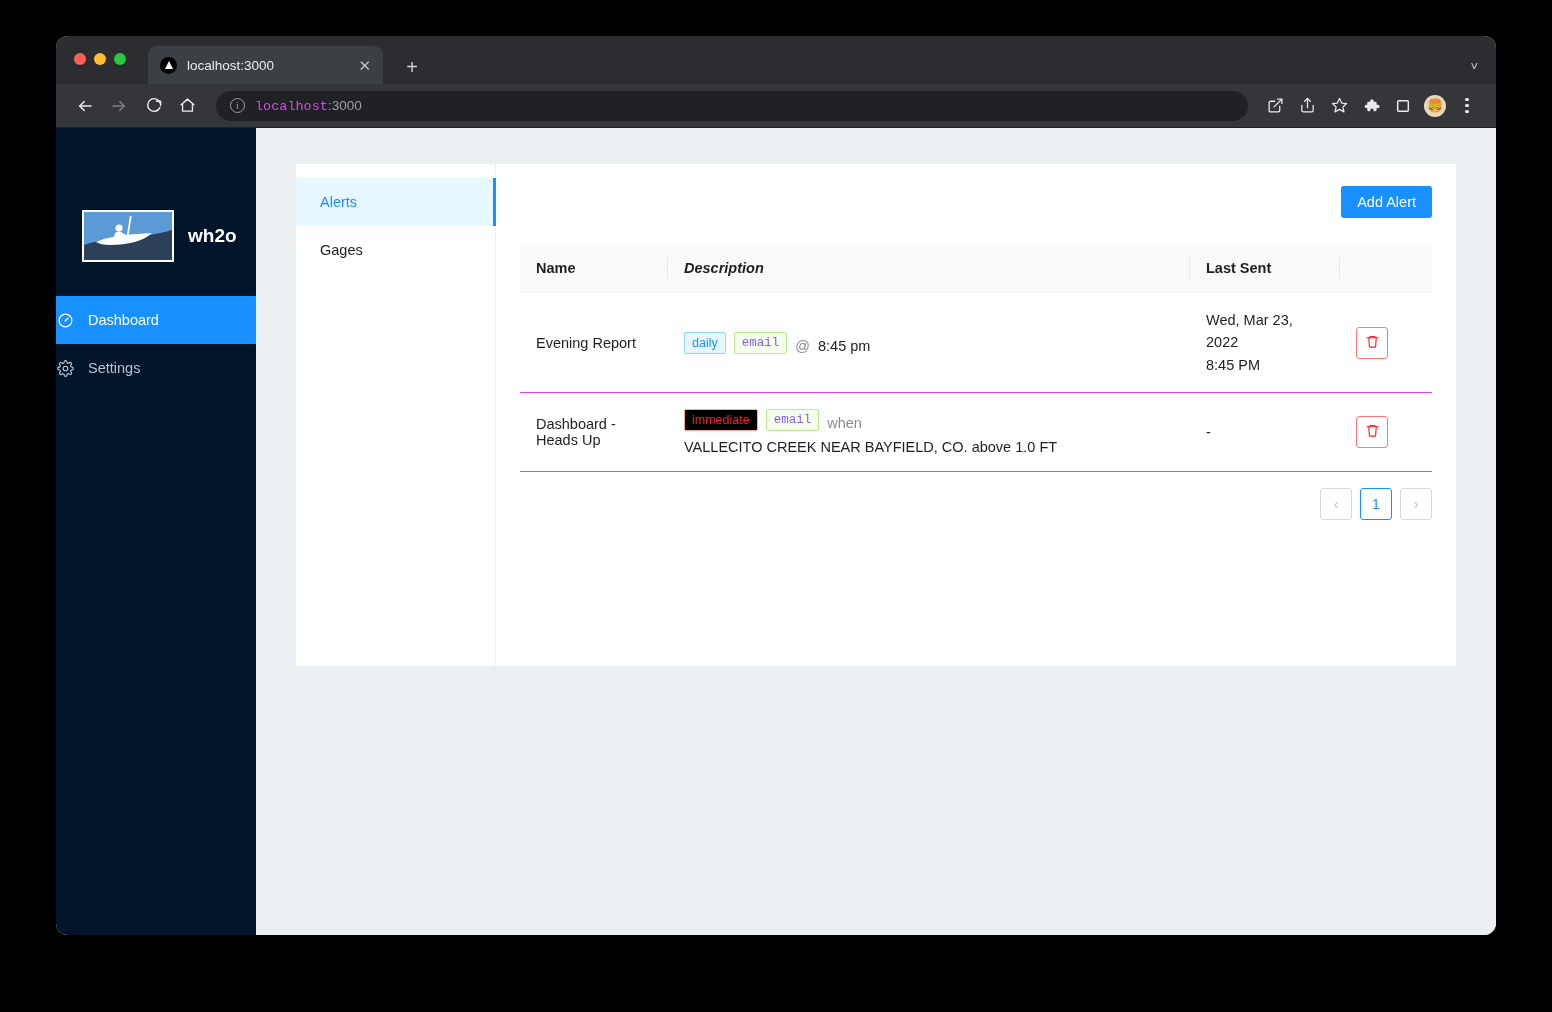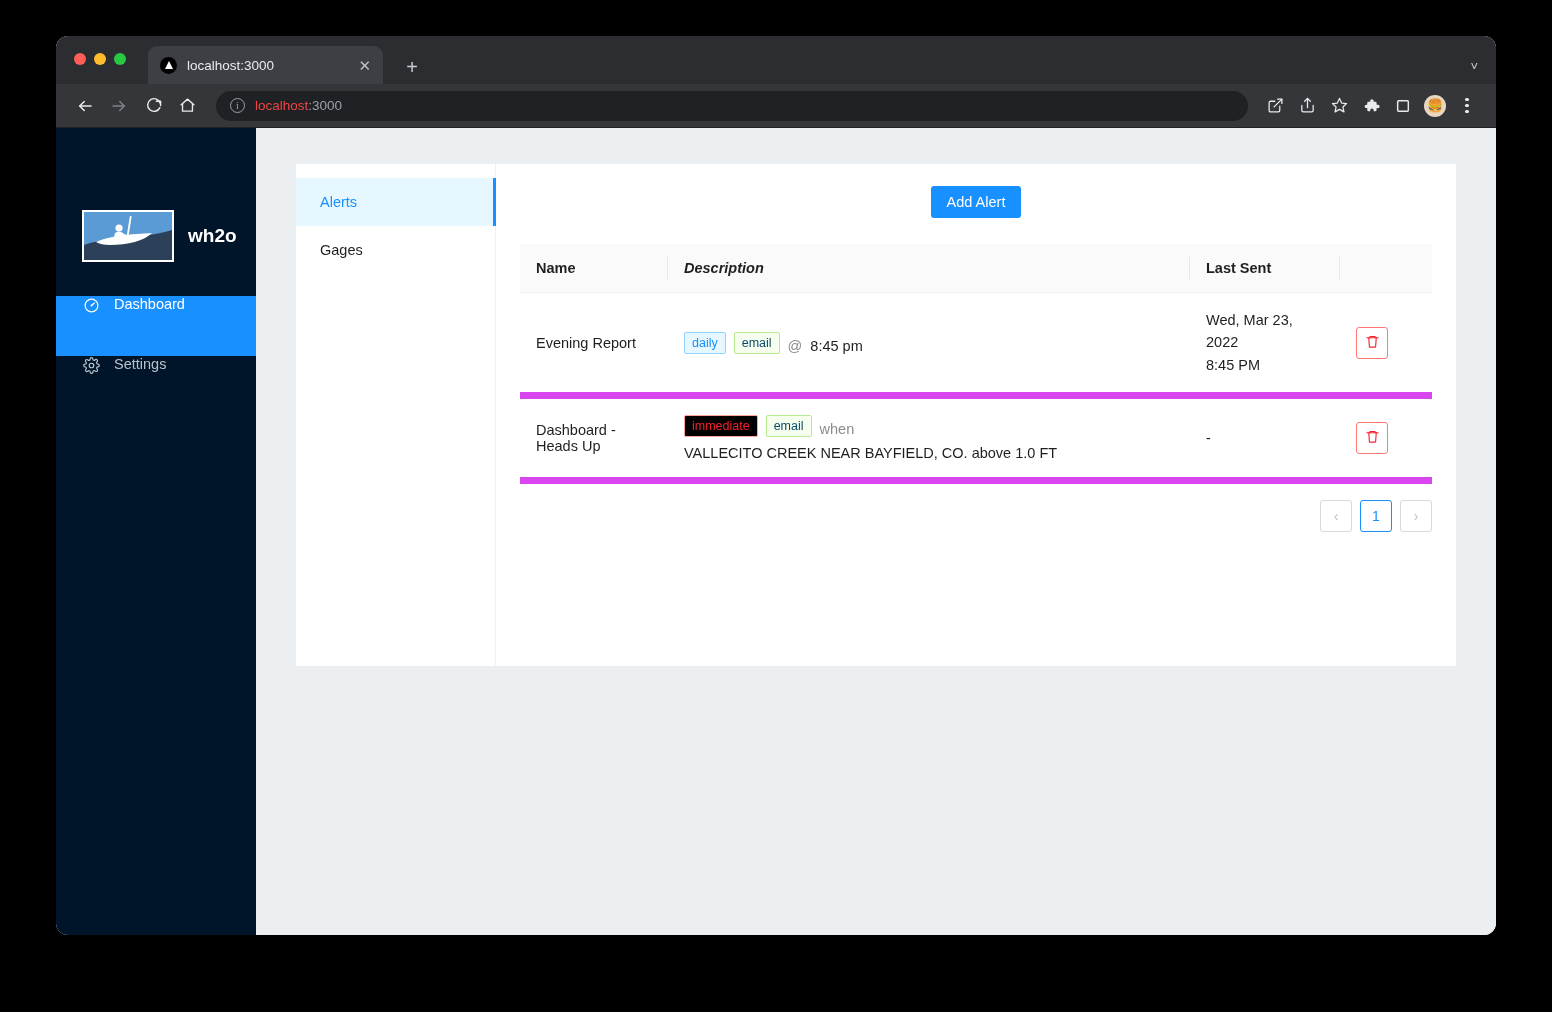--- a/index.html
+++ b/index.html
@@ -99,21 +99,21 @@
   }
   .info-ico {
     width: 15px; height: 15px; border-radius: 50%;
     border: 1.3px solid #9aa0a6;
     color: #9aa0a6; font-size: 10px;
     display: flex; align-items: center; justify-content: center;
     font-family: "Liberation Serif", serif;
     flex: 0 0 auto;
   }
   .url { font-size: 13.5px; color: #9aa0a6; white-space: nowrap; }
-  .url b { color: #ef4444; font-weight: 400; }
+  .url b { color: #d946ef; font-weight: 400; font-family: Liberation Mono, monospace; }
   .tb-icons { display: flex; align-items: center; gap: 2px; }
   .tb-ico {
     width: 30px; height: 30px;
     display: flex; align-items: center; justify-content: center;
     color: #e8eaed; cursor: pointer;
   }
   .avatar {
     width: 22px; height: 22px; border-radius: 50%;
     background: #e8d7c0;
     display:flex; align-items:center; justify-content:center;
@@ -140,24 +140,23 @@
   }
   .logo-frame {
     width: 92px; height: 52px;
     border: 2px solid #fff;
     background: #5a9bd5;
     position: relative; overflow: hidden;
     flex: 0 0 auto;
   }
   .brand-name { color: #fff; font-size: 19px; font-weight: bold; }
   .nav-item {
-    height: 60px;
-    display: flex; align-items: flex-start;
+    height: 48px;
+    display: flex; align-items: center;
     gap: 14px;
-    padding-left: 26px;
     color: #b9c3cc;
     font-size: 14.5px;
     cursor: pointer;
   }
   .nav-item.active { background: #1890ff; color: #fff; }
   .nav-ico { width: 18px; height: 18px; display:flex; align-items:center; justify-content:center; flex:0 0 auto; }
 
   .content {
     flex: 1 1 auto;
     background: #eceff1;
@@ -187,21 +186,21 @@
   }
   .vtab.active {
     background: #e6f7ff;
     color: #1890ff;
   }
   .vtab.active::after {
     content: ""; position: absolute; right: -1px; top: 0; bottom: 0;
     width: 3px; background: #1890ff;
   }
   .panel { flex: 1 1 auto; padding: 22px 24px 0 24px; min-width: 0; }
-  .panel-top { display: flex; justify-content: center; margin-bottom: 26px; }
+  .panel-top { display: flex; justify-content: flex-end; margin-bottom: 26px; }
   .btn-primary {
     background: #1890ff; color: #fff;
     border: none; border-radius: 3px;
     height: 32px; padding: 0 16px;
     font-size: 14.5px; font-family: inherit;
     cursor: pointer;
   }
   table { width: 100%; border-collapse: collapse; table-layout: fixed; }
   thead th {
     background: #fafafa;
@@ -212,37 +211,37 @@
     position: relative;
   }
   thead th:not(:last-child)::after {
     content: ""; position: absolute; right: 0; top: 50%;
     transform: translateY(-50%);
     width: 1px; height: 1.6em; background: #e8e8e8;
   }
   tbody td {
     padding: 16px;
     font-size: 14.5px; color: #1f1f1f;
-    border-bottom: 7px solid #d946ef;
+    border-bottom: 1px solid #d946ef;
     vertical-align: middle;
   }
   .col-name { width: 148px; }
   .col-desc { width: auto; font-style: italic; }
   .col-last { width: 150px; }
   .col-act { width: 92px; }
   .desc-cell { display: flex; align-items: flex-end; gap: 8px; flex-wrap: wrap; }
   .tag {
     display: inline-block;
     font-size: 12.5px;
     padding: 1px 7px;
     border-radius: 2px;
     line-height: 18px;
   }
   .tag-blue { background:#e6f7ff; border:1px solid #91d5ff; color:#1890ff; }
-  .tag-green { background:#f6ffed; border:1px solid #b7eb8f; color:#0c4a6e; }
+  .tag-green { background:#f6ffed; border:1px solid #b7eb8f; color:#8b5cf6;font-family:Liberation Mono, monospace; }
   .tag-red { background:#000000; border:1px solid #ffa39e; color:#f5222d; }
   .muted { color: #8c8c8c; }
   .delete-btn {
     width: 32px; height: 32px;
     border: 1px solid #ff7875;
     border-radius: 3px;
     background: #fff;
     display: flex; align-items: center; justify-content: center;
     cursor: pointer;
   }

